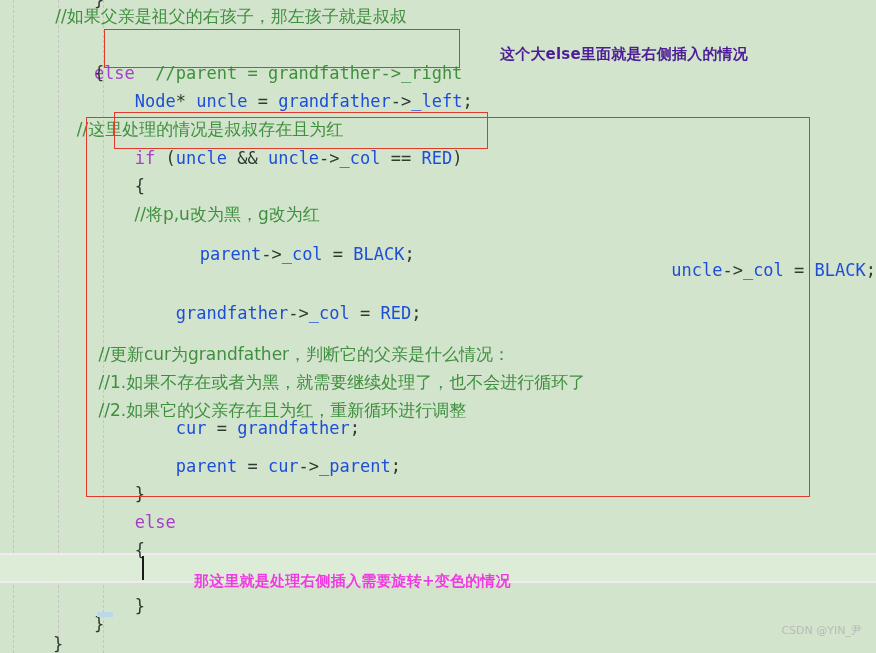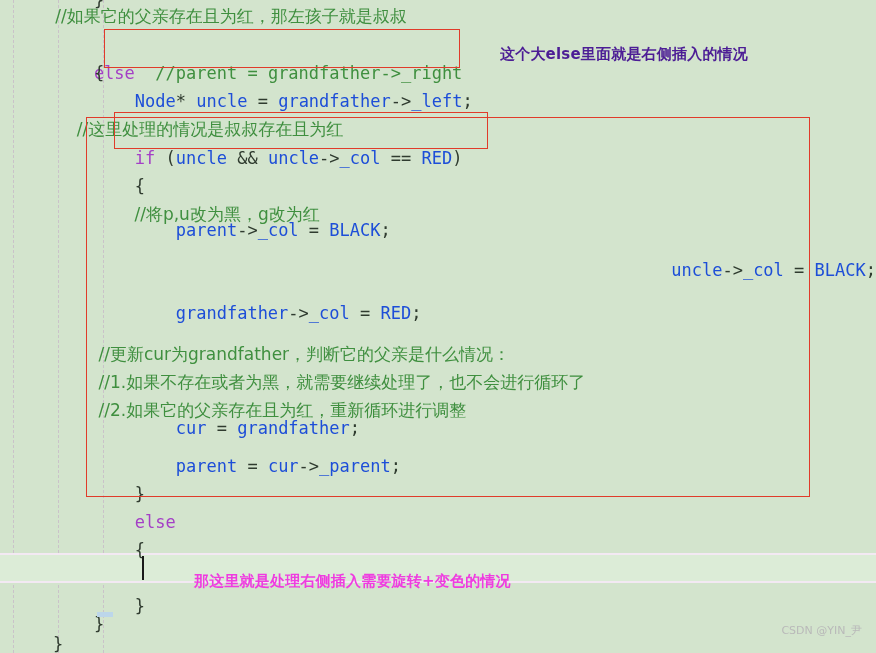--- a/index.html
+++ b/index.html
@@ -112,29 +112,29 @@
   <div id="indent-guides">
       <div class="indent-guide" style="left: 13px;"></div>
       <div class="indent-guide" style="left: 58px;"></div>
       <div class="indent-guide" style="left: 103px;"></div>
     </div>
 
   <div class="current-line" id="current-line" style="top: 553px; height: 30px;"></div>
 
   <div id="code-layer">
       <div class="line" style="top: -14px;"><span class="tok brc">        }</span></div>
-      <div class="line" style="top: 2px;"><span class="tok cmt han">        //如果它的父亲存在且为红，那左孩子就是叔叔</span></div>
+      <div class="line" style="top: 2px;"><span class="tok cmt han">        //如果父亲是祖父的右孩子，那左孩子就是叔叔</span></div>
       <div class="line" style="top: 31px; margin-top: 28px;"><span class="tok kw">        else</span><span class="tok pl"> </span><span class="tok cmt"> //parent = grandfather-&gt;_right</span></div>
       <div class="line" style="top: 59px;"><span class="tok brc">        {</span></div>
       <div class="line" style="top: 87px;"><span class="tok id">            Node</span><span class="tok pl">* </span><span class="tok id">uncle</span><span class="tok pl"> = </span><span class="tok id">grandfather</span><span class="tok pl">-&gt;</span><span class="tok id">_left</span><span class="tok pl">;</span></div>
       <div class="line" style="top: 115px;"><span class="tok cmt han">            //这里处理的情况是叔叔存在且为红</span></div>
       <div class="line" style="top: 144px;"><span class="tok kw">            if</span><span class="tok pl"> (</span><span class="tok id">uncle</span><span class="tok pl"> &amp;&amp; </span><span class="tok id">uncle</span><span class="tok pl">-&gt;</span><span class="tok id">_col</span><span class="tok pl"> == </span><span class="tok id">RED</span><span class="tok pl">)</span></div>
       <div class="line" style="top: 172px;"><span class="tok brc">            {</span></div>
       <div class="line" style="top: 200px; margin-left: 36px;"><span class="tok cmt han">                //将p,u改为黑，g改为红</span></div>
-      <div class="line" style="top: 216px;"><span class="tok id">                parent</span><span class="tok pl">-&gt;</span><span class="tok id">_col</span><span class="tok pl"> = </span><span class="tok id">BLACK</span><span class="tok pl">;</span></div>
+      <div class="line" style="top: 240px; margin-left: 24px;"><span class="tok id">                parent</span><span class="tok pl">-&gt;</span><span class="tok id">_col</span><span class="tok pl"> = </span><span class="tok id">BLACK</span><span class="tok pl">;</span></div>
       <div class="line" style="top: 256px; text-align: right;"><span class="tok id">                uncle</span><span class="tok pl">-&gt;</span><span class="tok id">_col</span><span class="tok pl"> = </span><span class="tok id">BLACK</span><span class="tok pl">;</span></div>
       <div class="line" style="top: 299px;"><span class="tok id">                grandfather</span><span class="tok pl">-&gt;</span><span class="tok id">_col</span><span class="tok pl"> = </span><span class="tok id">RED</span><span class="tok pl">;</span></div>
       <div class="line" style="top: 312px;"><span class="tok pl"></span></div>
       <div class="line" style="top: 340px;"><span class="tok cmt han">                //更新cur为grandfather，判断它的父亲是什么情况：</span></div>
       <div class="line" style="top: 368px;"><span class="tok cmt han">                //1.如果不存在或者为黑，就需要继续处理了，也不会进行循环了</span></div>
       <div class="line" style="top: 396px;"><span class="tok cmt han">                //2.如果它的父亲存在且为红，重新循环进行调整</span></div>
       <div class="line" style="top: 406px; margin-top: 8px;"><span class="tok id">                cur</span><span class="tok pl"> = </span><span class="tok id">grandfather</span><span class="tok pl">;</span></div>
       <div class="line" style="top: 452px;"><span class="tok id">                parent</span><span class="tok pl"> = </span><span class="tok id">cur</span><span class="tok pl">-&gt;</span><span class="tok id">_parent</span><span class="tok pl">;</span></div>
       <div class="line" style="top: 480px;"><span class="tok brc">            }</span></div>
       <div class="line" style="top: 508px;"><span class="tok kw">            else</span></div>

